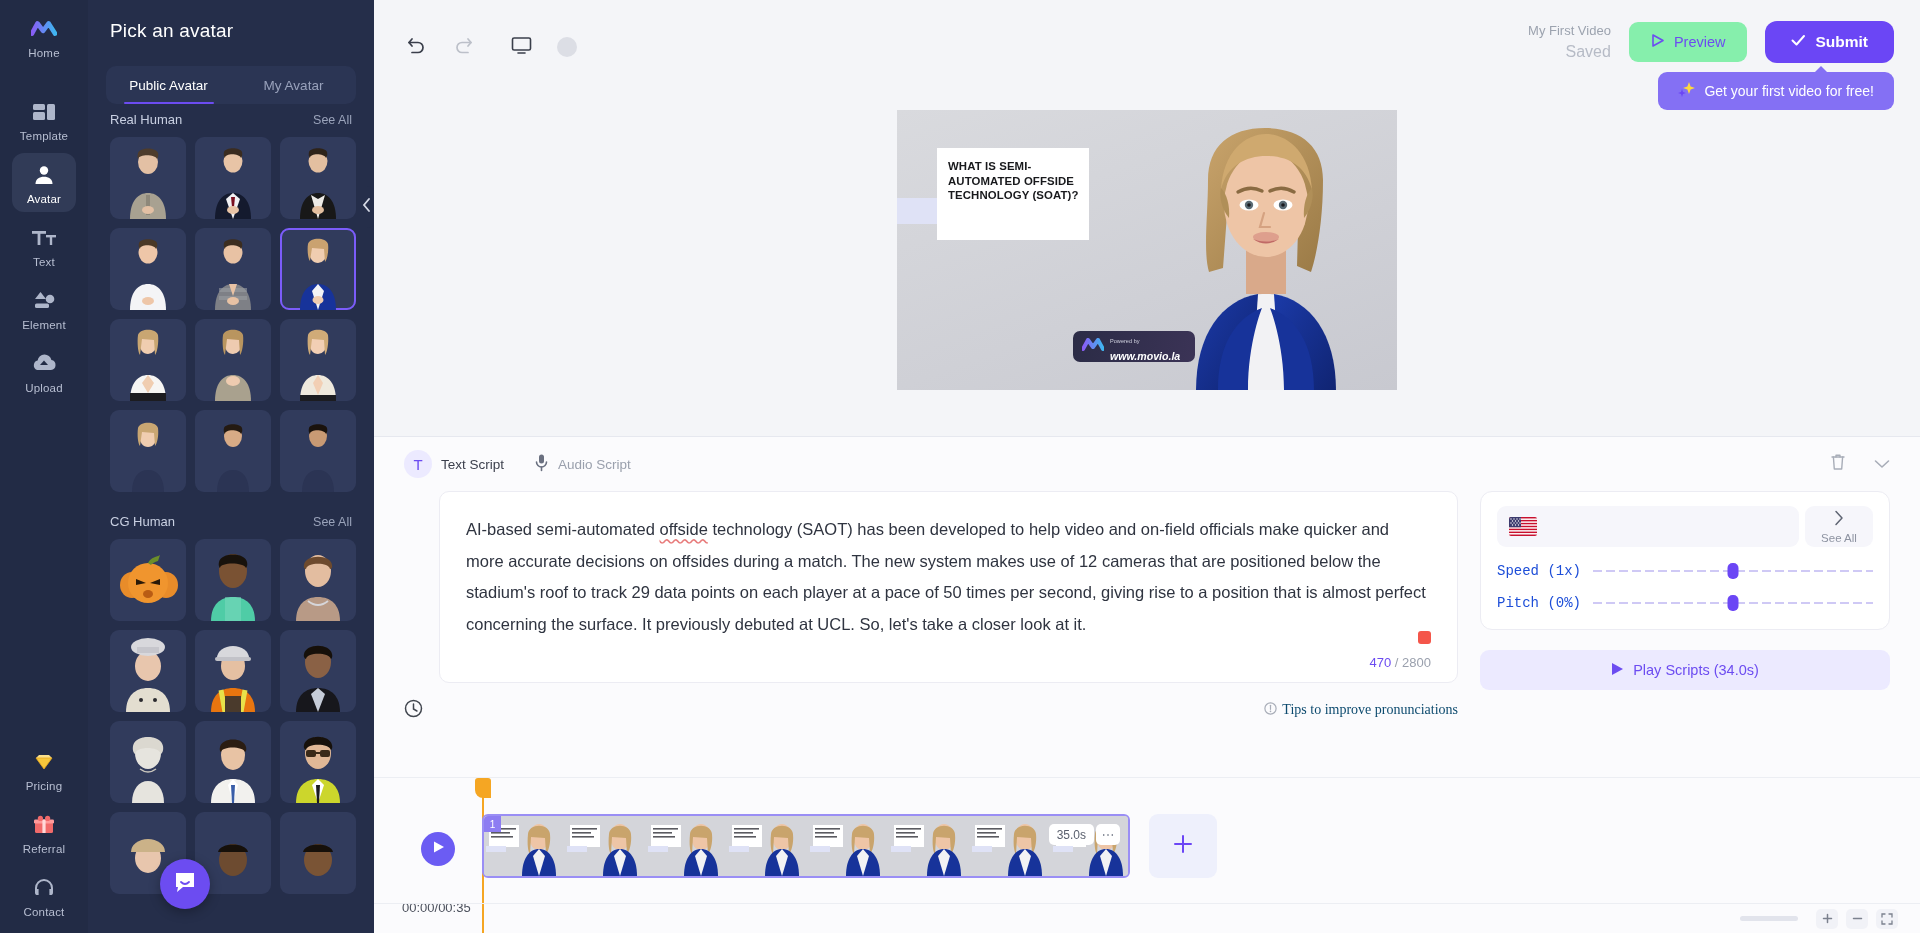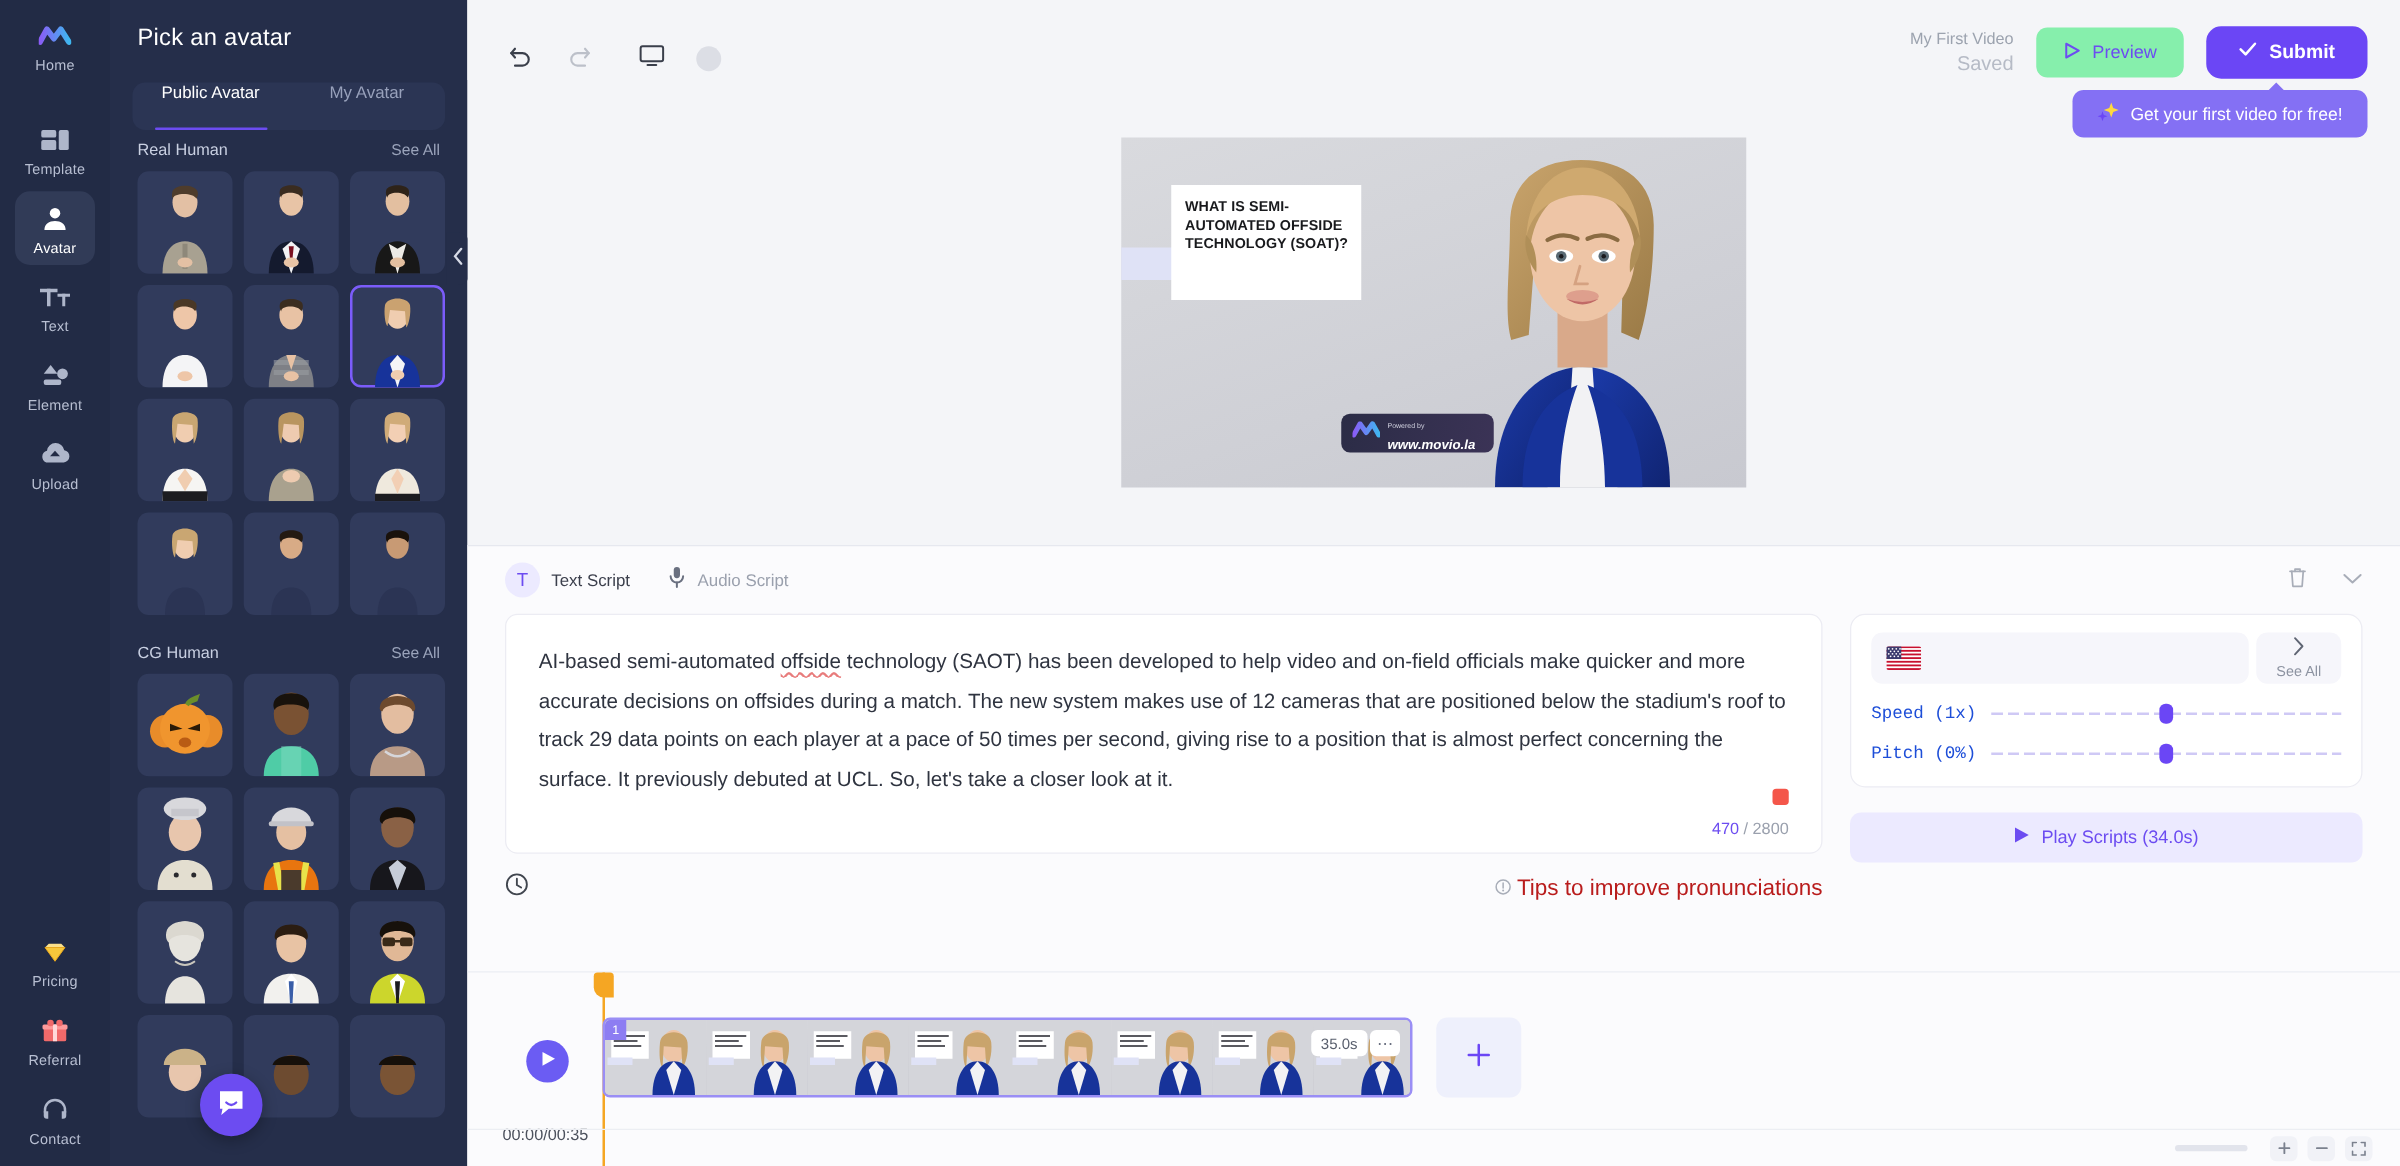--- a/index.html
+++ b/index.html
@@ -35,21 +35,21 @@
   .panel {
     width: 286px; flex: 0 0 286px; height: 933px; background: #252e४a;
     background: #252e4a; position: relative; overflow: hidden;
   }
   .panel-title { color: #fff; font-size: 19px; padding: 20px 0 0 22px; letter-spacing: .2px; }
   .tabs {
     margin: 24px 18px 0 18px; background: #2b3554; border-radius: 10px;
     display: flex; height: 38px; position: relative; overflow: hidden;
   }
   .tab {
-    flex: 1; display: flex; align-items: flex-start; justify-content: center;
+    flex: 1; display: flex; align-items: center; justify-content: center;
     font-size: 13.5px; color: #98a1bb; cursor: pointer; position: relative;
   }
   .tab.active { color: #ffffff; }
   .tab.active::after {
     content:""; position: absolute; left: 14%; right: 14%; bottom: 0;
     height: 2.5px; background: #6c4cf1; border-radius: 2px;
   }
   .grp-head {
     display: flex; justify-content: space-between; align-items: baseline;
     padding: 0 22px; margin-top: 20px;
@@ -146,29 +146,29 @@
     color: #6c4cf1; font-size: 15px;
   }
   .sp-tab-label { font-size: 13.5px; color: #3b3f4c; }
   .sp-tab.off .sp-tab-label { color: #9aa0ad; }
   .sp-head-right { margin-left: auto; display: flex; align-items: center; gap: 28px; }
 
   .sp-body { flex: 1 1 auto; display: flex; padding: 0 30px 0 30px; gap: 22px; }
   .sp-left { flex: 1 1 auto; display: flex; flex-direction: column; min-width: 0; }
   .script-box {
     flex: 0 0 auto; border: 1px solid #ececf3; border-radius: 10px;
-    background: #fff; padding: 22px 26px 21px 26px; position: relative; min-height: 192px;
+    background: #fff; padding: 22px 26px 21px 26px; position: relative; min-height: 192px; margin-left: 35px;
   }
   .script-text { font-size: 16.5px; line-height: 1.92; color: #2f3440; }
   .script-text .typo { text-decoration: underline; text-decoration-style: wavy; text-decoration-color: #e87c7c; text-underline-offset: 3px; }
   .rec-dot { position: absolute; right: 26px; bottom: 38px; width: 13px; height: 13px; border-radius: 3px; background: #f4564a; cursor: pointer; }
   .counter { position: absolute; right: 26px; bottom: 12px; font-size: 13px; color: #9aa0ad; }
   .counter b { color: #6c4cf1; font-weight: normal; }
   .sp-underrow { height: 54px; display: flex; align-items: center; }
-  .tips { margin-left: auto; font-size: 18px; color: #b91c1c; display: flex; align-items: center; gap: 5px; cursor: pointer; }
+  .tips { margin-left: auto; font-size: 14px; color: #0c4a6e; display: flex; align-items: center; gap: 5px; cursor: pointer; font-family: Liberation Serif, serif; }
 
   .sp-right { flex: 0 0 410px; display: flex; flex-direction: column; }
   .voice-card { border: 1px solid #ececf3; border-radius: 12px; background: #fff; padding: 14px 16px 18px 16px; }
   .voice-row { display: flex; align-items: stretch; gap: 6px; }
   .voice-main { flex: 1 1 auto; background: #f6f6fb; border-radius: 9px; padding: 11px 12px; display: flex; align-items: center; gap: 12px; cursor: pointer; min-width:0; }
   .flag { width: 28px; height: 19px; flex: 0 0 28px; position: relative; overflow: hidden; border-radius: 2px; }
   .voice-name { font-size: 15px; color: #2f3440; }
   .voice-sub { font-size: 11.8px; color: #8d93a1; margin-top: 3px; white-space: nowrap; overflow: hidden; text-overflow: ellipsis; }
   .see-all-btn {
     flex: 0 0 68px; background: #f6f6fb; border-radius: 9px; display: flex;

